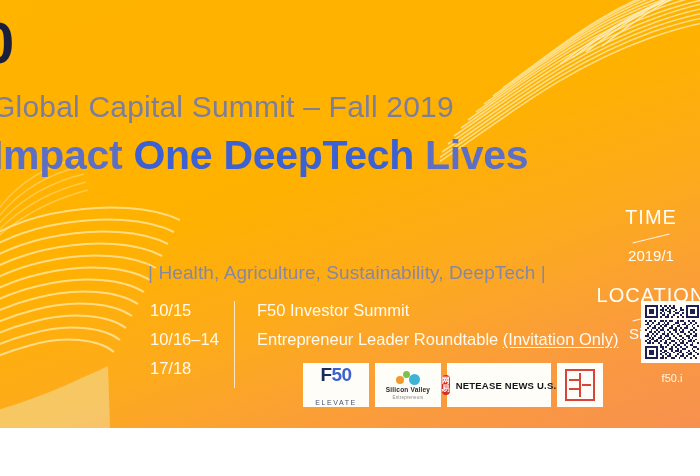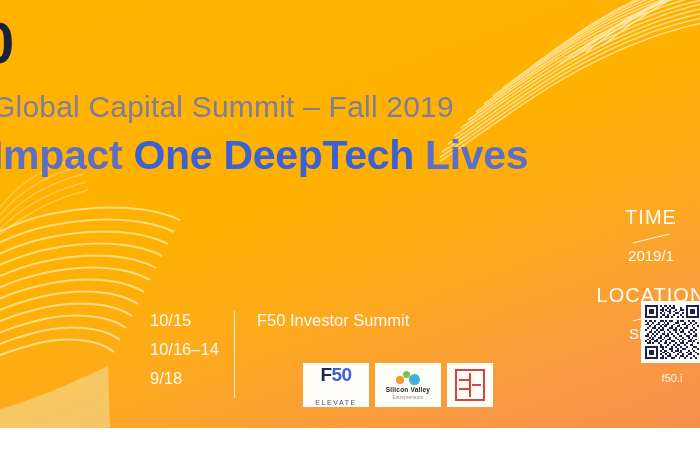--- a/index.html
+++ b/index.html
@@ -94,21 +94,21 @@
     font-size: 19px;
     color: #87879f;
     letter-spacing: .1px;
     white-space: nowrap;
   }
 
   
   #schedule {
     position: absolute;
     left: 150px;
-    top: 311px;
+    top: 301px;
     width: 470px;
   }
   .sched-row {
     display: flex;
     align-items: baseline;
     height: 29px;
     color: #fff8e8;
     font-size: 16.5px;
     white-space: nowrap;
   }
@@ -303,33 +303,35 @@
     </svg>
   </div>
 
   <div id="brand-logo">0</div>
 
   <div id="headline-block">
     <div id="event-subtitle">Global Capital Summit – Fall 2019</div>
     <div id="event-title"><span>Impact </span><span class="accent">One DeepTech</span><span> Lives</span></div>
   </div>
 
+  <div id="topics-line">| Health, Agriculture, Sustainability, DeepTech |</div>
 
   <div id="schedule">
     <div class="sched-row">
       <div class="sched-date">10/15</div>
       <div class="sched-sep"></div>
       <div class="sched-name"><span>F50 Investor Summit</span><u></u></div>
     </div>
     <div class="sched-row">
       <div class="sched-date">10/16–14</div>
       <div class="sched-sep"></div>
+      <div class="sched-name"><span>Entrepreneur Leader Roundtable </span><u>(Invitation Only)</u></div>
     </div>
     <div class="sched-row">
-      <div class="sched-date">9/18</div>
+      <div class="sched-date">17/18</div>
       <div class="sched-sep"></div>
     </div>
   </div>
 
   <div id="info-column">
     <div class="info-label">TIME</div>
     <div class="info-rule"></div>
     <div class="info-value">2019/1</div>
     <div class="info-gap"></div>
     <div class="info-label">LOCATION</div>
@@ -572,20 +574,24 @@
     <div class="partner-card" id="partner-svb">
       <div class="svb-dots">
         <i class="svb-d1"></i>
           <i class="svb-d2"></i>
           <i class="svb-d3"></i>
       </div>
       <div class="svb-name">Silicon Valley</div>
       <div class="svb-sub">Entrepreneurs</div>
     </div>
 
+    <div class="partner-card" id="partner-netease">
+      <div class="ne-icon">网易</div>
+      <div class="ne-text">NETEASE NEWS U.S.</div>
+    </div>
 
     <div class="partner-card" id="partner-sg">
       <div class="sg-mark">
         <i class="sg-v"></i>
           <i class="sg-h1"></i>
           <i class="sg-h2"></i>
           <i class="sg-h3"></i>
       </div>
     </div>
 

